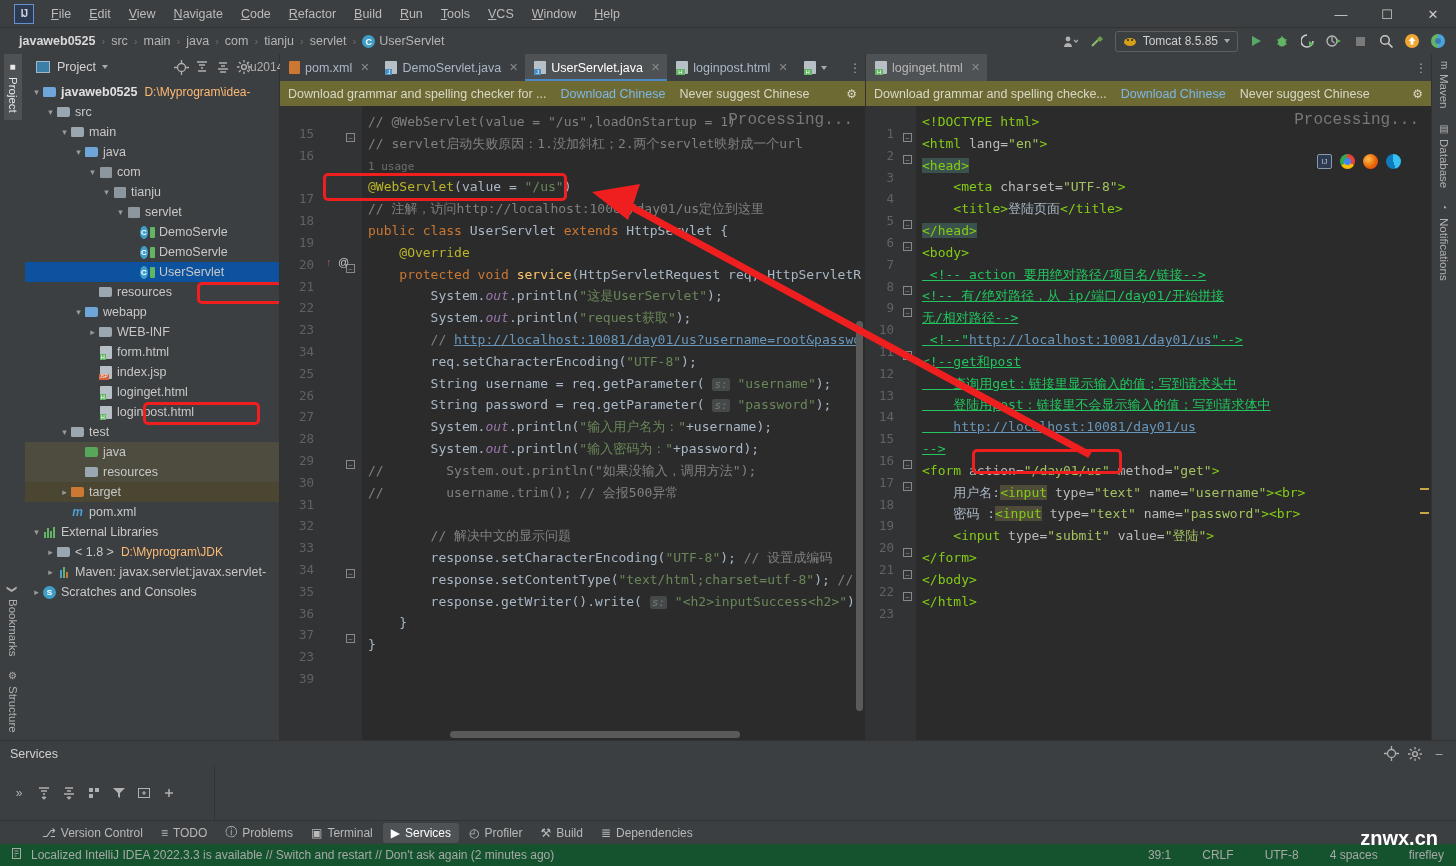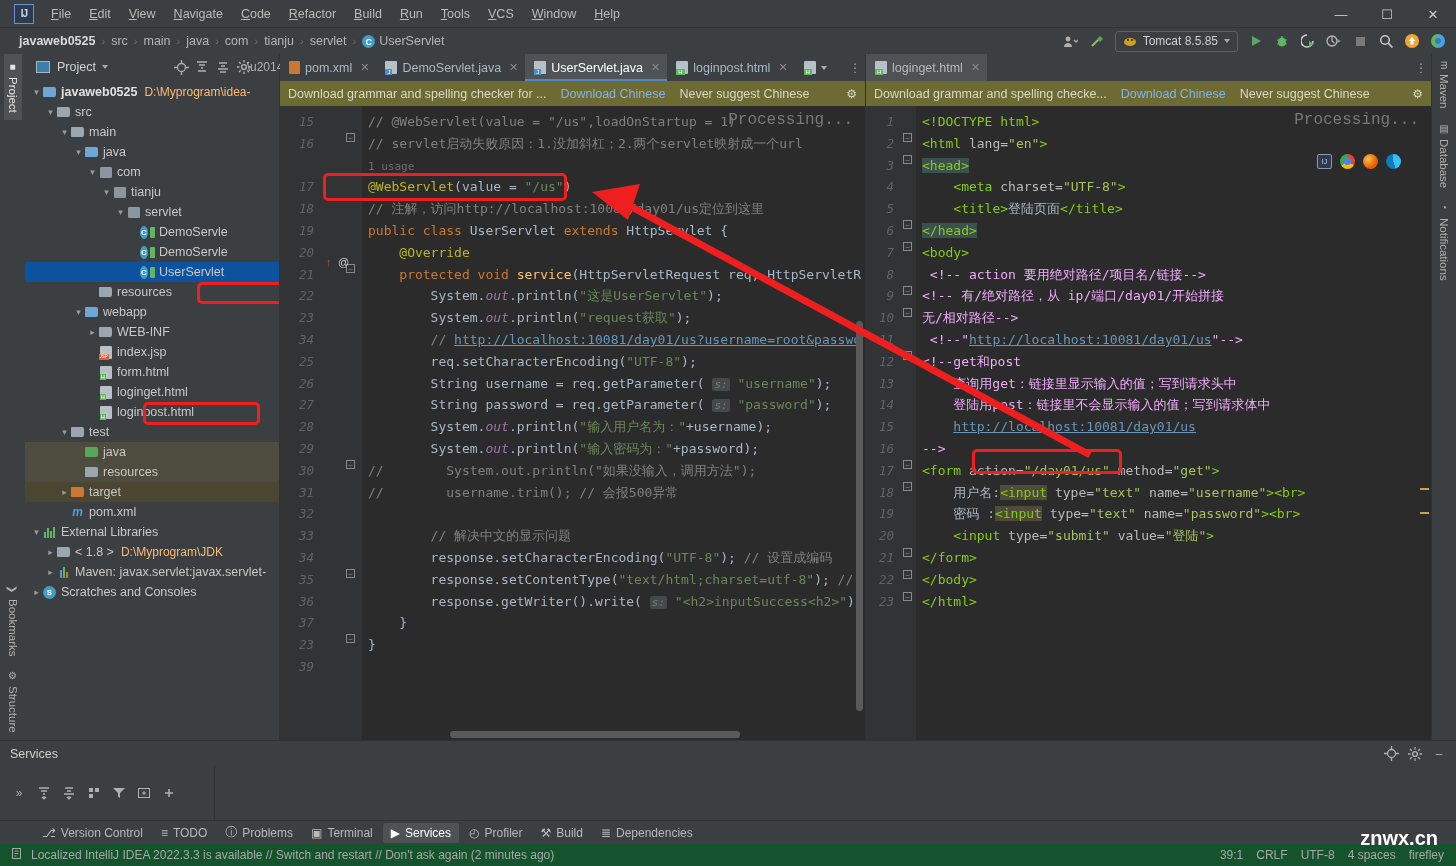--- a/index.html
+++ b/index.html
@@ -131,21 +131,21 @@
     height: 25px; flex: 0 0 25px; background: #6e6a33; display: flex; align-items: center;
     padding: 0 8px; gap: 14px; font-size: 12.5px; color: #d8d8c8;
   }
   .banner .lnk { color: #7eb6e8; }
   .banner .gear { margin-left: auto; color: #d9d9c9; font-size: 12px; }
 
   
   .codearea { flex: 1 1 auto; display: flex; position: relative; overflow: hidden; background: #2b2b2b; }
   .gutter {
     flex: 0 0 auto; background: #313335; color: #606366; text-align: right;
-    padding-top: 5px; font-family: "DejaVu Sans Mono", monospace; font-size: 12.5px; user-select: none; font-style: italic;
+    padding-top: 17px; font-family: "DejaVu Sans Mono", monospace; font-size: 12.5px; user-select: none;
   }
   .gutter .ln { height: 21.8px; line-height: 21.8px; padding-right: 6px; }
   .gutter-marks { flex: 0 0 auto; background: #313335; position: relative; width: 40px; }
   .fold-mark { position: absolute; width: 9px; height: 9px; border: 1px solid #888; color: #999; font-size: 7px; line-height: 7px; text-align: center; left: 26px; }
   .code {
     flex: 1 1 auto; position: relative; overflow: hidden; padding-top: 5px;
     font-family: "DejaVu Sans Mono", monospace; font-size: 13px; line-height: 21.8px; white-space: pre;
   }
   .cl { height: 21.8px; line-height: 21.8px; padding-left: 6px; }
   
@@ -153,21 +153,21 @@
   .c-kw { color: #cc7832; }
   .c-str { color: #6a8759; }
   .c-txt { color: #a9b7c6; }
   .c-ann { color: #bbb529; }
   .c-field { color: #9876aa; font-style: italic; }
   .c-meth { color: #ffc66d; }
   .c-link { color: #6897bb; text-decoration: underline; }
   .c-tag { color: #84cc16; margin-top: 28px; }
   .c-attr { color: #bababa; text-align: center; }
   .c-hstr { color: #a5c261; }
-  .c-comhtml { color: #f0abfc; }
+  .c-comhtml { color: #22c55e; text-decoration: underline; }
   .hint { background: #45494a; color: #787878; font-size: 11px; border-radius: 2px; padding: 0 2px; font-style: italic; }
   .usage { color: #6e6e6e; font-size: 11px; }
   .sel-hl { background: #3b514d; }
   .sel-hl2 { background: #4e4b38; }
   .processing { position: absolute; right: 12px; top: 5px; color: #787878; font-size: 16px; font-family: Liberation Mono, monospace; }
   .browsers { position: absolute; right: 30px; top: 48px; display: flex; gap: 8px; align-items: center; }
   .bw { width: 15px; height: 15px; border-radius: 50%; }
   .bw.ij { border-radius: 2px; border: 1px solid #8899aa; background: #2d3b52; color: #ccd; font-size: 7px; display: flex; align-items: center; justify-content: center; }
   .bw.chrome { background: conic-gradient(#ea4335 0 33%, #fbbc05 0 66%, #34a853 0 100%); position: relative; }
   .bw.chrome::after { content: ""; position: absolute; inset: 4px; background: #4285f4; border-radius: 50%; }
@@ -186,21 +186,21 @@
   .svc-ico { width: 22px; height: 22px; display: flex; align-items: center; justify-content: center; color: #b0b0b0; font-size: 12px; border-radius: 3px; }
   .svc-detail { flex: 1 1 auto; display: flex; align-items: center; justify-content: center; color: #8a8a8a; font-size: 12.5px; }
 
   
   .bottomtabs { flex: 0 0 24px; background: #3c3f41; display: flex; align-items: center; padding-left: 34px; gap: 2px; border-top: 1px solid #323232; }
   .btab { display: flex; align-items: center; gap: 5px; padding: 3px 8px; font-size: 12px; color: #b8b8b8; border-radius: 3px; white-space: nowrap; }
   .btab.active { background: #4e5254; color: #ffffff; }
 
   
   .statusbar { flex: 0 0 22px; background: #14532d; display: flex; align-items: center; padding: 0 6px 0 10px; font-size: 12px; color: #a8a8a8; gap: 8px; position: relative; }
-  .sb-right { margin-left: auto; display: flex; align-items: center; gap: 13px; padding-right: 6px; }
+  .sb-right { margin-left: auto; display: flex; align-items: center; gap: 31px; padding-right: 6px; }
   .watermark { position: absolute; right: 18px; bottom: 16px; color: #ffffff; font-size: 20px; font-weight: bold; z-index: 60; font-family: "Liberation Sans", sans-serif; }
 
   
   .arrow-svg { position: absolute; inset: 0; pointer-events: none; z-index: 50; }
 </style>
 </head>
 <body>
 
 <div class="app">
 
@@ -461,30 +461,30 @@
           <div class="trow" style="padding-left: 62px;">
             <span class="arrow">▸</span>
             <span class="ficon">
               <span class="fold grey"></span>
             </span>
             <span class="tlabel">WEB-INF</span>
           </div>
           <div class="trow" style="padding-left: 62px;">
             <span class="arrow"></span>
             <span class="ficon">
+              <span class="htmlico"></span>
+            </span>
+            <span class="tlabel">form.html</span>
+          </div>
+          <div class="trow" style="padding-left: 62px;">
+            <span class="arrow"></span>
+            <span class="ficon">
               <span class="jspico"></span>
             </span>
             <span class="tlabel">index.jsp</span>
-          </div>
-          <div class="trow" style="padding-left: 62px;">
-            <span class="arrow"></span>
-            <span class="ficon">
-              <span class="htmlico"></span>
-            </span>
-            <span class="tlabel">form.html</span>
           </div>
           <div class="trow" style="padding-left: 62px;">
             <span class="arrow"></span>
             <span class="ficon">
               <span class="htmlico"></span>
             </span>
             <span class="tlabel">loginget.html</span>
           </div>
           <div class="trow" style="padding-left: 62px;">
             <span class="arrow"></span>

